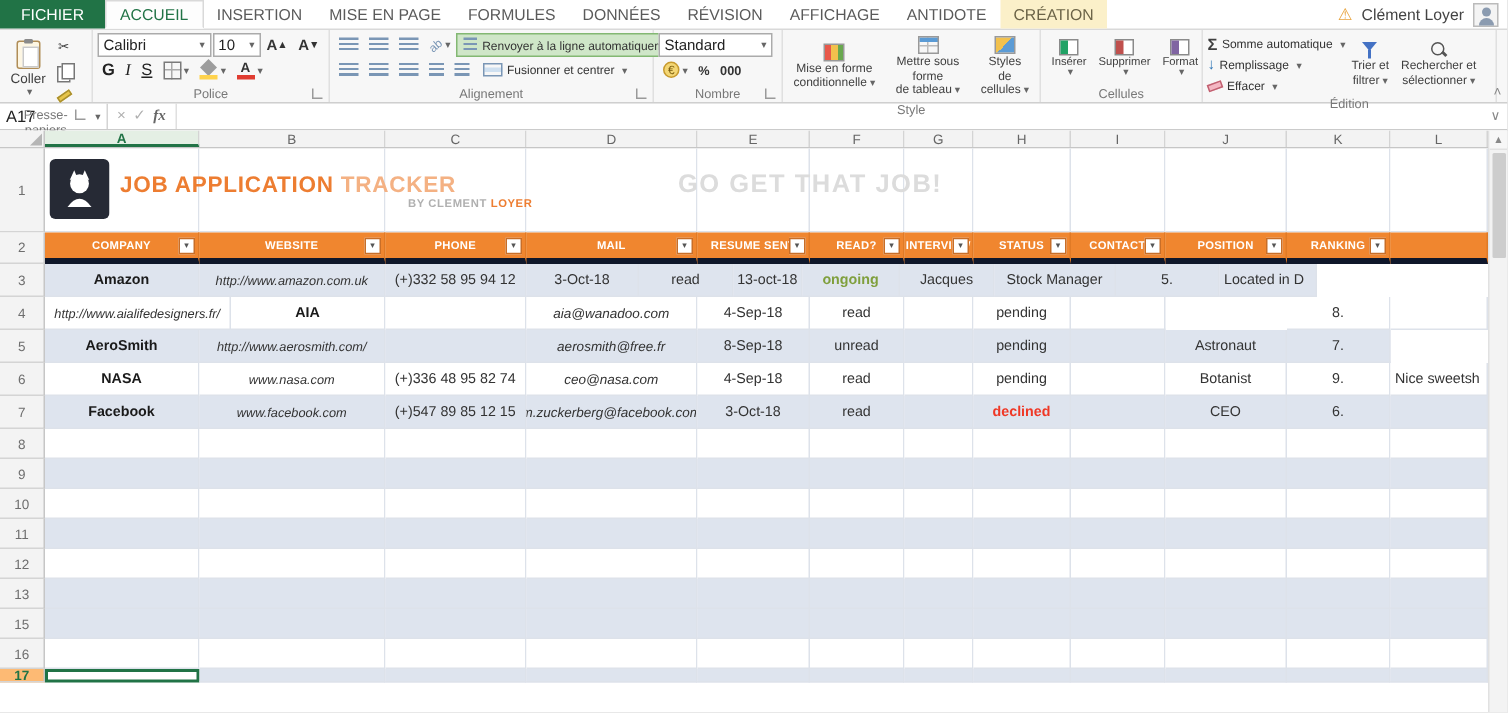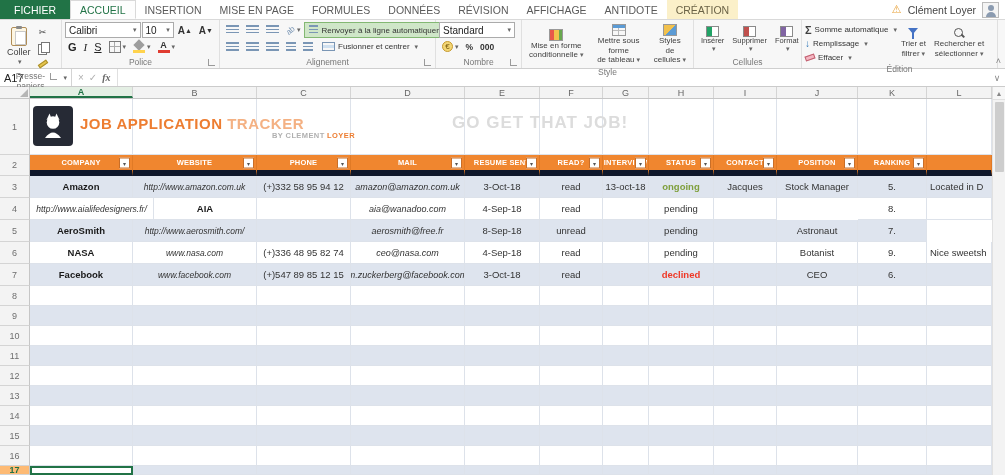--- a/index.html
+++ b/index.html
@@ -104,21 +104,21 @@
   .col-headers{display:flex;height:12px;background:#f3f3f3;border-bottom:1px solid #c6c6c6;}
   .corner{width:30px;border-right:1px solid #c6c6c6;position:relative;background:#f3f3f3;}
   .corner-tri{position:absolute;right:1px;bottom:1px;width:0;height:0;border-left:8px solid transparent;border-bottom:8px solid #b5b5b5;}
   .colhdr{display:flex;align-items:center;justify-content:center;font-size:9px;color:#666;border-right:1px solid #d4d4d4;background:#f3f3f3;}
   .colhdr.sel{background:#e4efe4;color:#217346;border-bottom:2px solid #217346;font-weight:bold;}
   .grow{display:flex;}
   .rowhdr{width:30px;display:flex;align-items:center;justify-content:center;font-size:9px;color:#6e6e6e;background:#f3f3f3;border-right:1px solid #c6c6c6;border-bottom:1px solid #d4d4d4;flex:none;overflow:hidden;}
   .rowhdr.sel{background:#fdba74;color:#217346;font-weight:bold;}
   .cell{flex:none;display:flex;align-items:center;justify-content:center;border-right:1px solid #dde2ea;border-bottom:1px solid #dde2ea;font-size:9.5px;color:#333;overflow:hidden;white-space:nowrap;background:#fff;}
   .grow.band .cell{background:#dee4ee;}
-  .hcell{background:#f0862f !important;position:relative;color:#fff;font-weight:bold;font-size:7.5px;border-right:1px solid #e07a26;border-bottom:6px solid #0f172a;letter-spacing:0.2px;}
+  .hcell{background:#f0862f !important;position:relative;color:#fff;font-weight:bold;font-size:7.5px;border-right:1px solid #e07a26;border-bottom:4px solid #0f172a;letter-spacing:0.2px;}
   .filterbtn{position:absolute;right:2px;top:50%;transform:translateY(-50%);width:11px;height:11px;background:#fff;border:1px solid #c86e28;color:#555;font-size:6px;display:flex;align-items:center;justify-content:center;}
   .f-company{font-weight:bold;color:#1a1a1a;}
   .f-website{font-style:italic;font-size:8.5px;}
   .f-mail{font-size:9px;font-style:italic;}
   .f-comment{justify-content:flex-start;padding-left:3px;}
   .selcell{border:2px solid #217346 !important;background:#fff !important;}
 
   
   .title-overlay{position:absolute;left:0;top:12px;width:992px;height:56px;pointer-events:none;z-index:3;}
   .logo{position:absolute;left:33px;top:7px;}
@@ -466,21 +466,20 @@
           </div>
           <div class="cell hcell" style="width: 65px;">
             <span></span>
           </div>
         </div>
         <div class="grow band" style="height: 22px;">
           <div class="rowhdr">3</div>
           <div class="cell dcell f-company" style="width: 103px;">Amazon</div>
           <div class="cell dcell f-website" style="width: 124px;">http://www.amazon.com.uk</div>
           <div class="cell dcell f-phone" style="width: 94px;">(+)332 58 95 94 12</div>
-          <div class="cell dcell f-mail" style="width: 114px;">amazon@amazon.com.uk</div>
           <div class="cell dcell f-resume_sent" style="width: 75px;">3-Oct-18</div>
           <div class="cell dcell f-read" style="width: 63px;">read</div>
           <div class="cell dcell f-interview" style="width: 46px;">13-oct-18</div>
           <div class="cell dcell f-status" style="width: 65px; color: rgb(127, 159, 60); font-weight: bold;">ongoing</div>
           <div class="cell dcell f-contact" style="width: 63px;">Jacques</div>
           <div class="cell dcell f-position" style="width: 81px;">Stock Manager</div>
           <div class="cell dcell f-ranking" style="width: 69px;">5.</div>
           <div class="cell dcell f-comment" style="width: 65px;">Located in D</div>
         </div>
         <div class="grow" style="height: 22px;">
@@ -626,35 +625,20 @@
           <div class="cell ecell" style="width: 114px;"></div>
           <div class="cell ecell" style="width: 75px;"></div>
           <div class="cell ecell" style="width: 63px;"></div>
           <div class="cell ecell" style="width: 46px;"></div>
           <div class="cell ecell" style="width: 65px;"></div>
           <div class="cell ecell" style="width: 63px;"></div>
           <div class="cell ecell" style="width: 81px;"></div>
           <div class="cell ecell" style="width: 69px;"></div>
           <div class="cell ecell" style="width: 65px;"></div>
         </div>
-        <div class="grow" style="height: 20px;">
-          <div class="rowhdr">14</div>
-          <div class="cell ecell" style="width: 103px;"></div>
-          <div class="cell ecell" style="width: 124px;"></div>
-          <div class="cell ecell" style="width: 94px;"></div>
-          <div class="cell ecell" style="width: 114px;"></div>
-          <div class="cell ecell" style="width: 75px;"></div>
-          <div class="cell ecell" style="width: 63px;"></div>
-          <div class="cell ecell" style="width: 46px;"></div>
-          <div class="cell ecell" style="width: 65px;"></div>
-          <div class="cell ecell" style="width: 63px;"></div>
-          <div class="cell ecell" style="width: 81px;"></div>
-          <div class="cell ecell" style="width: 69px;"></div>
-          <div class="cell ecell" style="width: 65px;"></div>
-        </div>
         <div class="grow band" style="height: 20px;">
           <div class="rowhdr">15</div>
           <div class="cell ecell" style="width: 103px;"></div>
           <div class="cell ecell" style="width: 124px;"></div>
           <div class="cell ecell" style="width: 94px;"></div>
           <div class="cell ecell" style="width: 114px;"></div>
           <div class="cell ecell" style="width: 75px;"></div>
           <div class="cell ecell" style="width: 63px;"></div>
           <div class="cell ecell" style="width: 46px;"></div>
           <div class="cell ecell" style="width: 65px;"></div>

